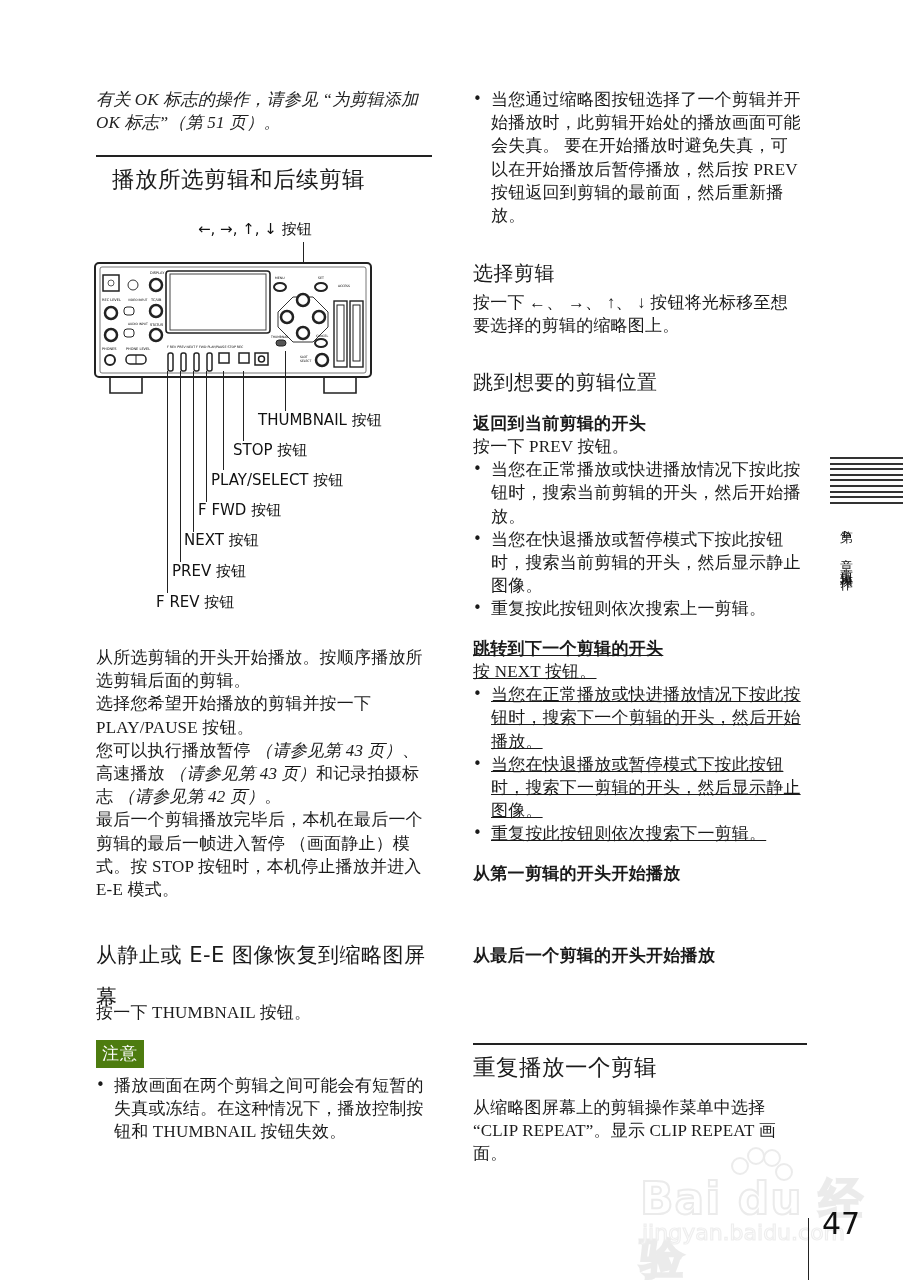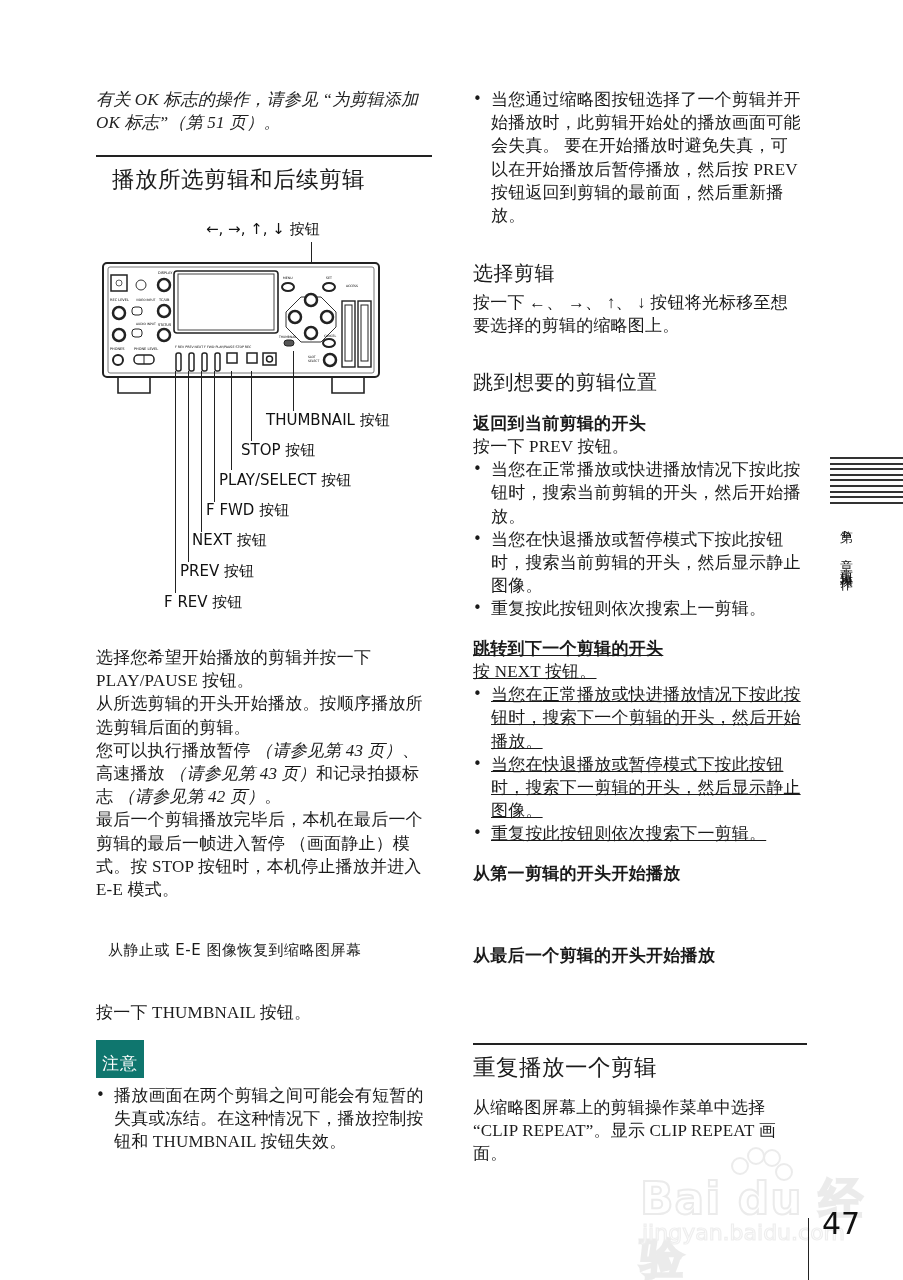--- a/index.html
+++ b/index.html
@@ -15,23 +15,23 @@
   .rule { position: absolute; height: 1.5px; background: #222; }
   .h1 { font-family: "DejaVu Sans", "Liberation Sans", sans-serif; font-size: 22.5px; font-weight: normal; letter-spacing: 0.5px; }
   .h2 { font-family: "DejaVu Sans", "Liberation Sans", sans-serif; font-size: 17px; font-weight: bold; letter-spacing: 0.3px; }
   .bullet-list { list-style: none; margin: 0; padding: 0; }
   .bullet-list li { position: relative; padding-left: 18px; }
   .bullet-list li::before {
     content: "•"; position: absolute; left: 0; top: 0;
     font-family: "DejaVu Sans", sans-serif; font-size: 15px;
   }
   .note-label {
-    display: inline-block; background: #0f766e; color: #fff;
+    display: inline-block; background: #4d7c0f; color: #fff;
     font-family: "DejaVu Sans", sans-serif; font-size: 17px;
-    padding: 12px 6px 3px 6px; letter-spacing: 1px;
+    padding: 2px 6px 3px 6px; letter-spacing: 1px;
   }
   .callout {
     position: absolute; font-family: "DejaVu Sans", "Liberation Sans", sans-serif;
     font-size: 15px; white-space: nowrap; color: #111;
   }
   .vline { position: absolute; width: 1.3px; background: #222; }
   
   .side-tab-lines { position: absolute; left: 830px; top: 457px; width: 73px; }
   .side-tab-lines div { height: 2px; background: #333; margin-bottom: 3.6px; }
   .side-tab-text {
@@ -52,21 +52,21 @@
 </style>
 </head>
 <body>
 
 <div class="abs serif body-text italic" style="left:96px; top:88px; width:334px; color:#222;">有关 OK 标志的操作，请参见 “为剪辑添加 OK 标志”（第 51 页）。</div>
 
 <div class="rule" style="left:96px; top:155px; width:336px;"></div>
 
 <div class="abs h1" style="left:112px; top:164px;">播放所选剪辑和后续剪辑</div>
 
-<div class="abs" style="left:96px; top:212px; width:330px; height:410px;">
+<div class="abs" style="left:88px; top:212px; width:330px; height:410px;">
   <div class="callout" style="left:110px; top:8px; font-size:15px;">←, →, ↑, ↓ 按钮</div>
   <div class="vline" style="left:215px; top:30px; height:48px;"></div>
 
   <svg width="330" height="180" viewBox="0 0 330 180" style="position:absolute; left:0; top:45px;">
 
     <rect x="7" y="6" width="276" height="114" rx="4" fill="#fff" stroke="#222" stroke-width="2"></rect>
     <rect x="12" y="10" width="266" height="106" rx="2" fill="none" stroke="#555" stroke-width="0.8"></rect>
 
     <path d="M22 120 L22 136 L54 136 L54 120" fill="none" stroke="#222" stroke-width="1.6"></path>
     <path d="M236 120 L236 136 L268 136 L268 120" fill="none" stroke="#222" stroke-width="1.6"></path>
@@ -147,29 +147,29 @@
   <div class="callout" style="left:170px; top:199px;">THUMBNAIL 按钮</div>
   <div class="callout" style="left:145px; top:229px;">STOP 按钮</div>
   <div class="callout" style="left:123px; top:259px;">PLAY/SELECT 按钮</div>
   <div class="callout" style="left:110px; top:289px;">F FWD 按钮</div>
   <div class="callout" style="left:96px; top:319px;">NEXT 按钮</div>
   <div class="callout" style="left:84px; top:350px;">PREV 按钮</div>
   <div class="callout" style="left:68px; top:381px;">F REV 按钮</div>
 </div>
 
 <div class="abs serif body-text" style="left:96px; top:646px; width:336px;">
+  <div>从所选剪辑的开头开始播放。按顺序播放所选剪辑后面的剪辑。</div>
   <div>选择您希望开始播放的剪辑并按一下 PLAY/PAUSE 按钮。</div>
-  <div>从所选剪辑的开头开始播放。按顺序播放所选剪辑后面的剪辑。</div>
   <div>
     <span>您可以执行播放暂停 </span><span class="italic">（请参见第 43 页）</span><span>、高速播放 </span><span class="italic">（请参见第 43 页）</span><span>和记录拍摄标志 </span><span class="italic">（请参见第 42 页）</span><span>。</span>
   </div>
   <div>最后一个剪辑播放完毕后，本机在最后一个剪辑的最后一帧进入暂停 （画面静止）模式。按 STOP 按钮时，本机停止播放并进入 E-E 模式。</div>
 </div>
 
-<div class="abs h1" style="left:96px; top:934px; width:340px; line-height:32px; font-size:15px;margin-left:12px;">从静止或 E-E 图像恢复到缩略图屏幕</div>
+<div class="abs h1" style="left:96px; top:934px; width:340px; line-height:42px; font-size:21px;">从静止或 E-E 图像恢复到缩略图屏幕</div>
 
 <div class="abs serif body-text" style="left:96px; top:1001px; width:336px;">按一下 THUMBNAIL 按钮。</div>
 
 <div class="abs" style="left:96px; top:1040px; width:336px;">
   <span class="note-label">注意</span>
   <ul class="bullet-list serif body-text" style="margin-top:6px;">
     <li>播放画面在两个剪辑之间可能会有短暂的失真或冻结。在这种情况下，播放控制按钮和 THUMBNAIL 按钮失效。</li>
   </ul>
 </div>
 

